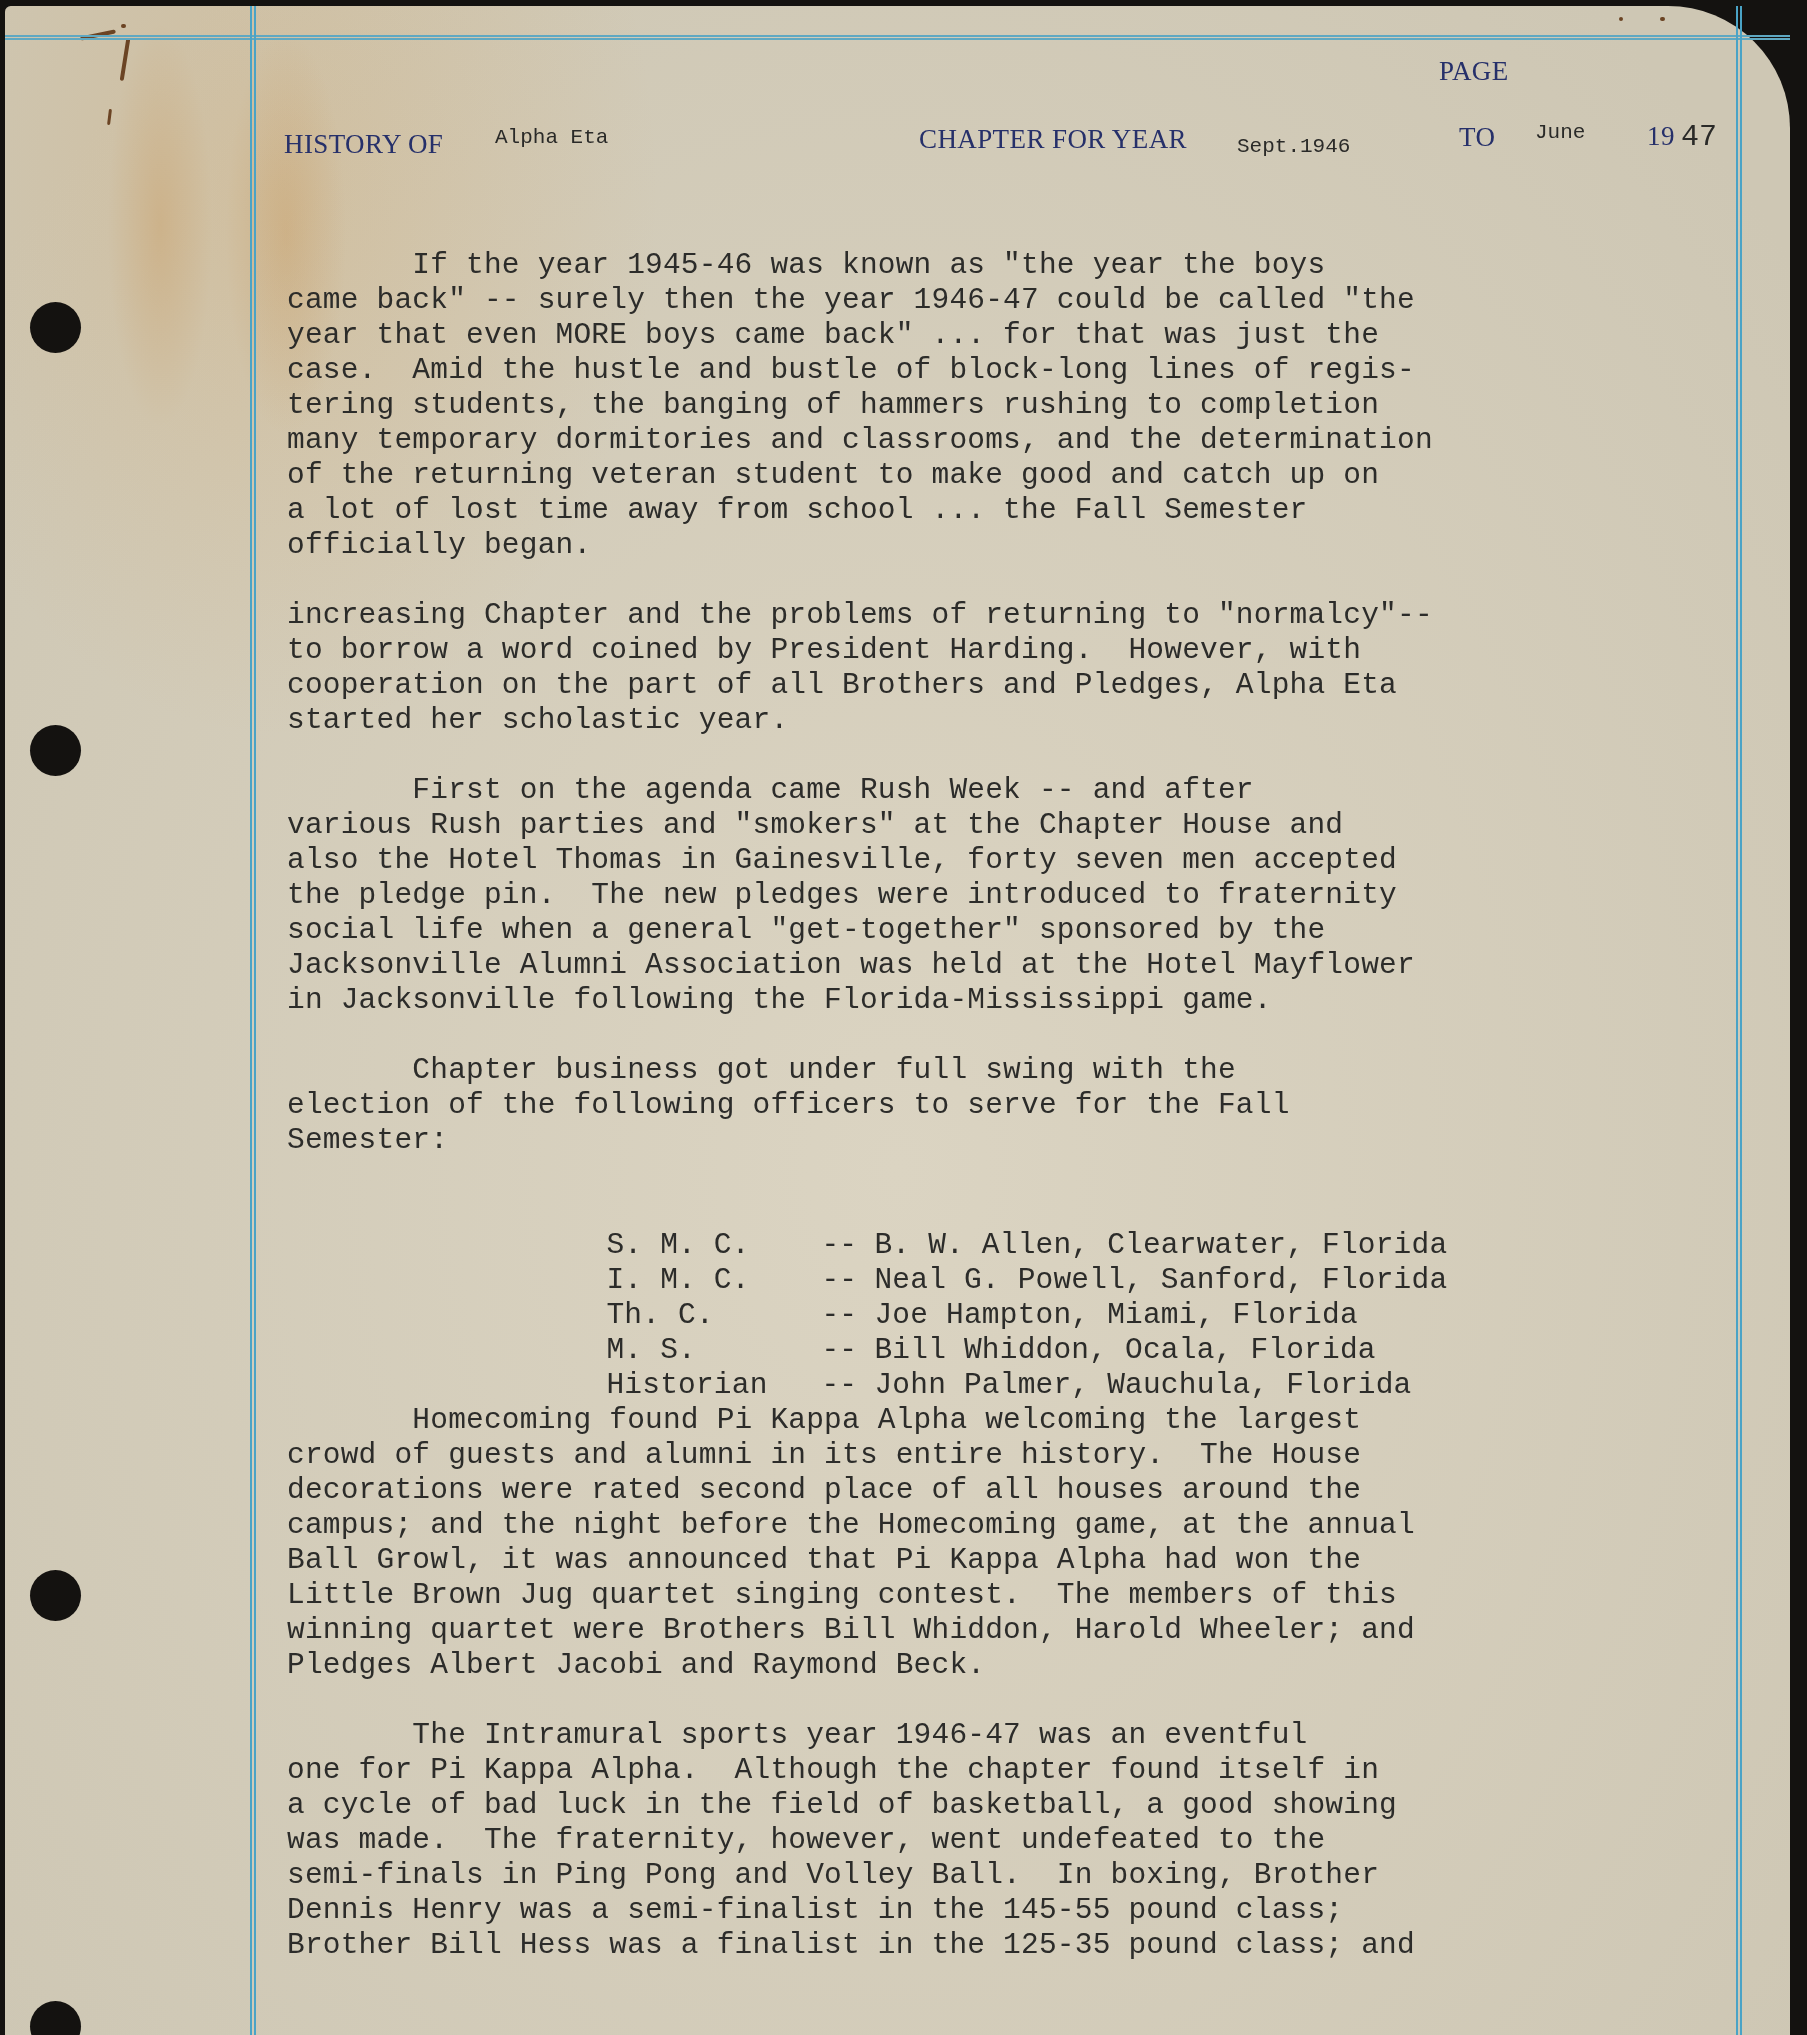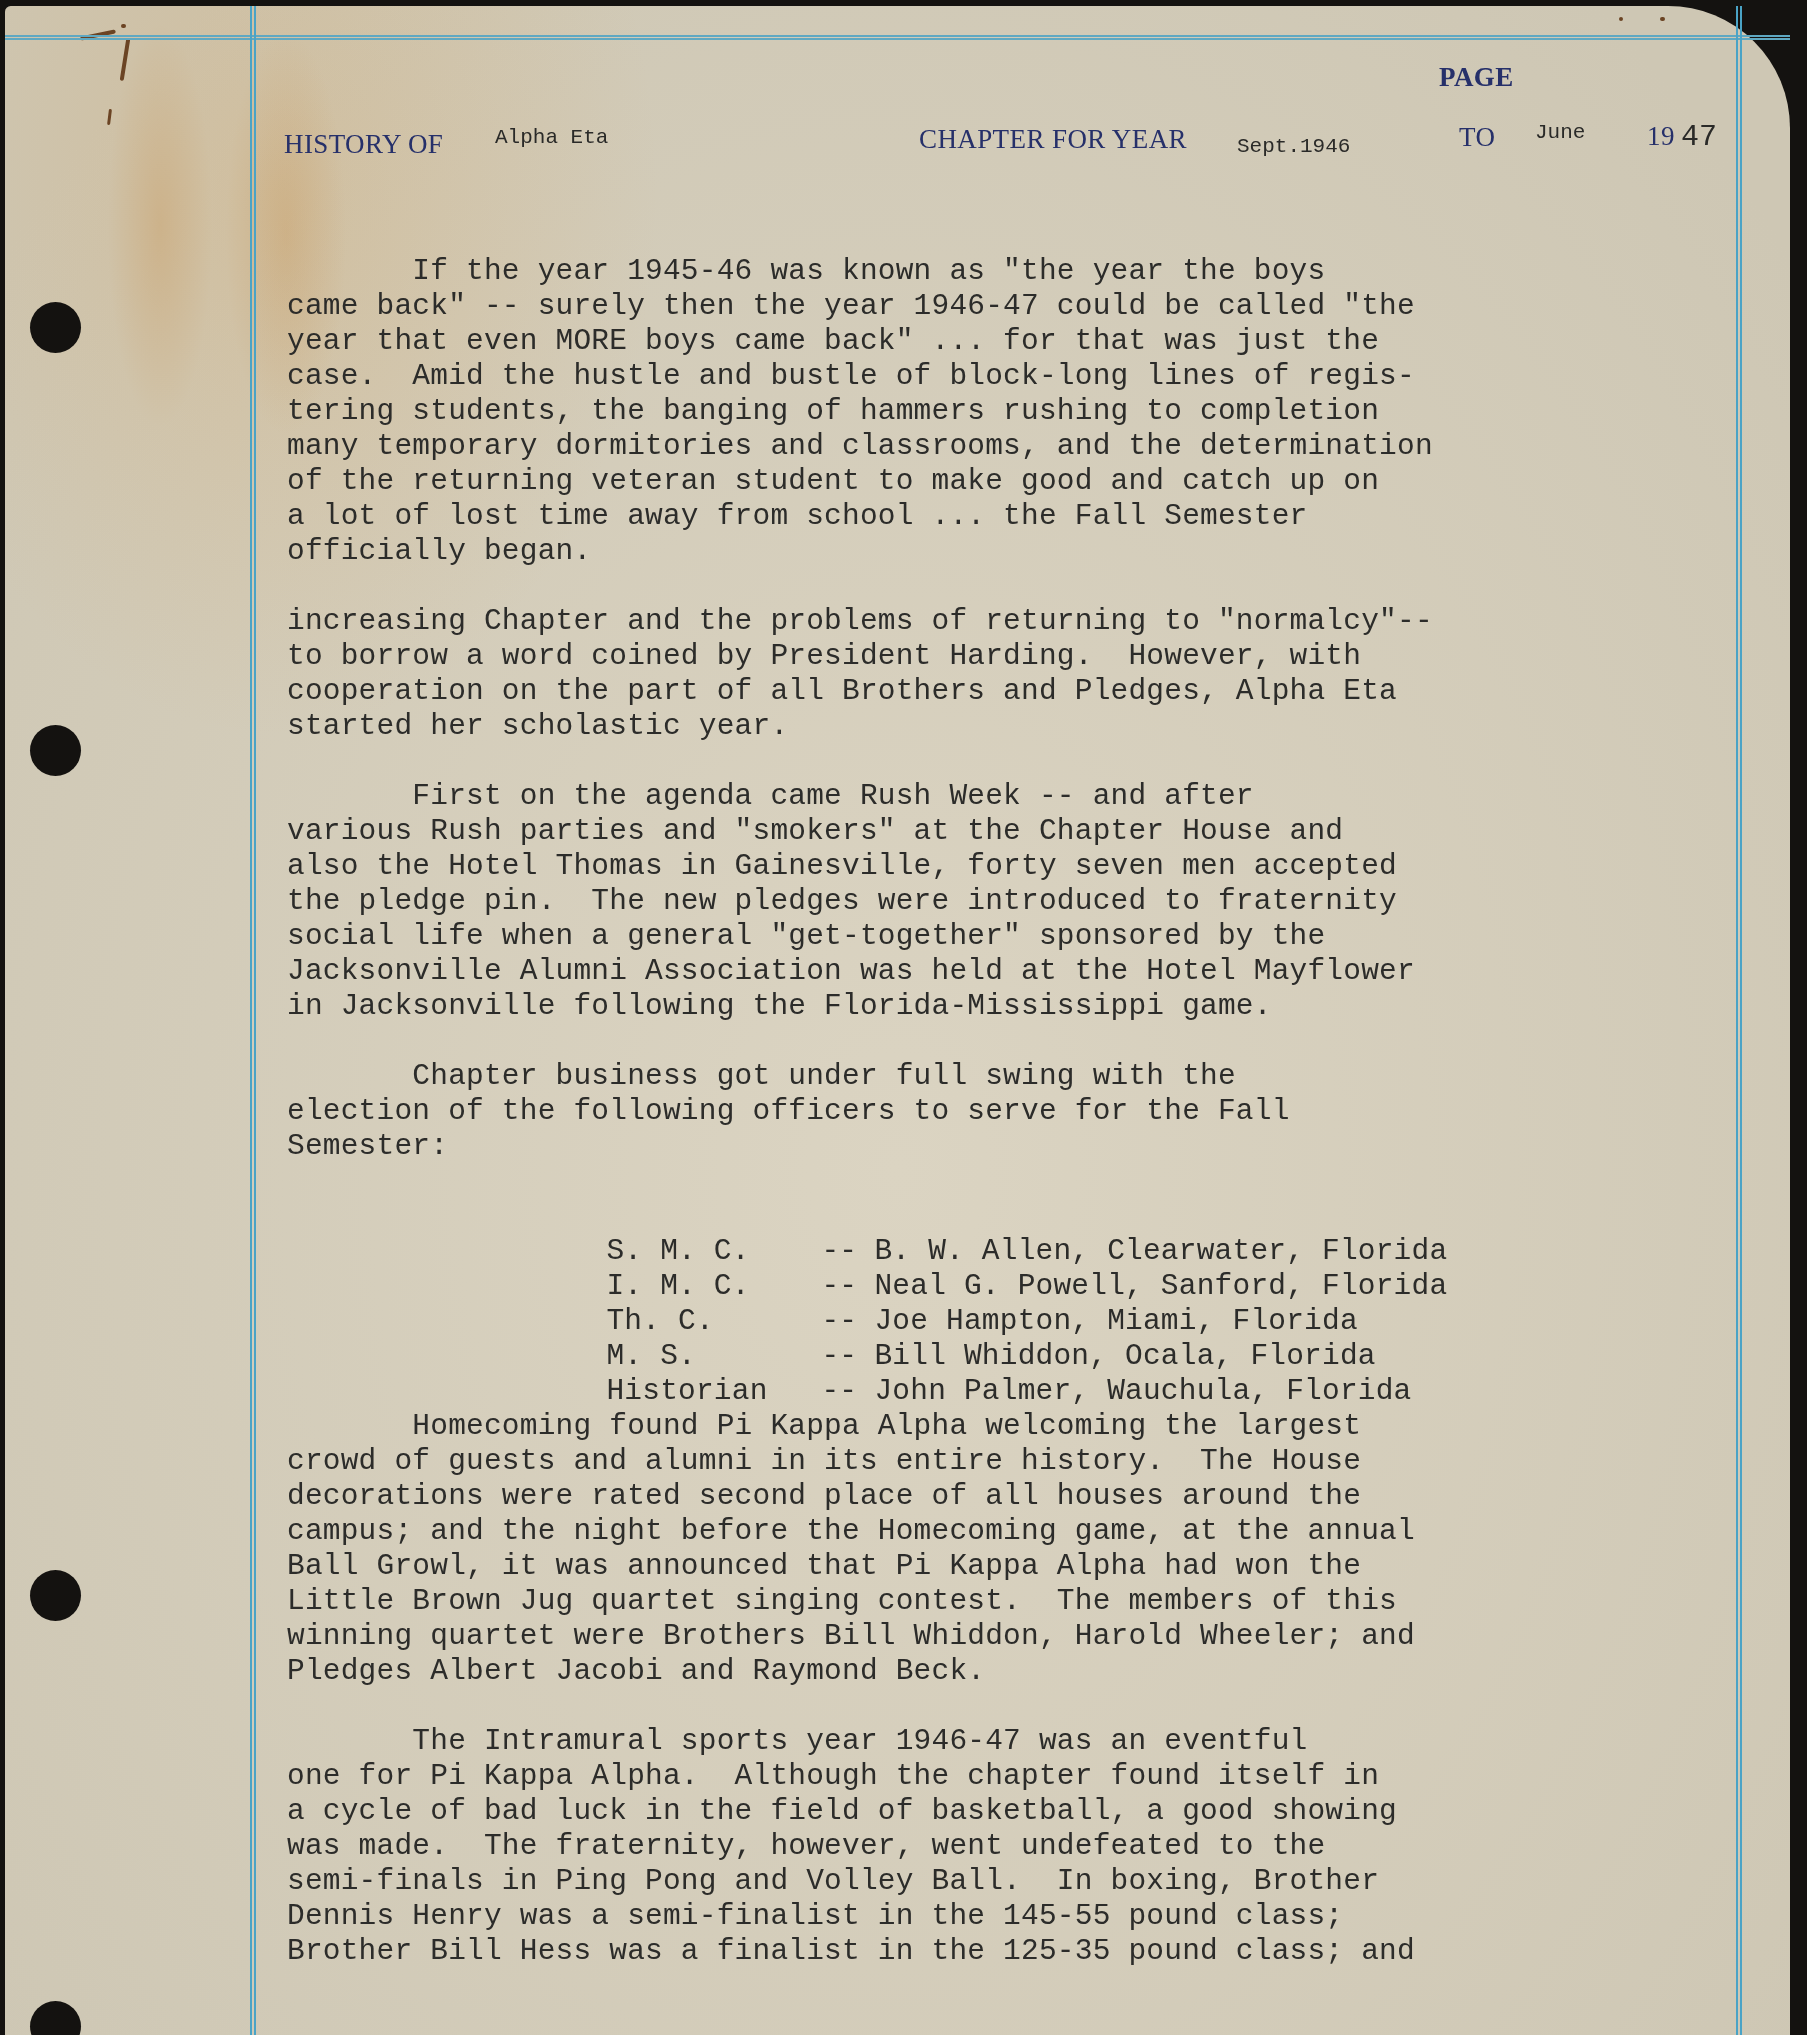--- a/index.html
+++ b/index.html
@@ -68,21 +68,21 @@
     position: absolute;
     left: 287px;
     top: 248px;
     width: 1408px;
     font-family: "Liberation Mono", "DejaVu Sans Mono", monospace;
     font-size: 29.5px;
     line-height: 35px;
     color: #2c2c2a;
     letter-spacing: 0.2px;
   }
-  .para { margin: 6px 0 35px 0; }
+  .para { margin: 0 0 35px 0; }
   .line { display: block; white-space: pre; height: 35px; }
   .officers { margin: 35px 0 35px 0; }
   .officer-row { display: block; white-space: pre; height: 35px; padding-left: 212px; }
   .officer-title { display: inline-block; width: 215px; }
   .officer-sep { display: inline-block; width: 53px; }
 </style>
 </head>
 <body>
 
 <div class="paper">
@@ -106,21 +106,21 @@
   <div class="hole" style="left:25px; top:719px;"></div>
   <div class="hole" style="left:25px; top:1564px;"></div>
   <div class="hole" style="left:25px; top:1995px;"></div>
 </div>
 
 <div>
   <span class="hdr" style="left:284px; top:129px;">HISTORY OF</span>
   <span class="typed" style="left:495px; top:126px;">Alpha Eta</span>
   <span class="hdr" style="left:919px; top:124px;">CHAPTER FOR YEAR</span>
   <span class="typed" style="left:1237px; top:135px;text-align:right;">Sept.1946</span>
-  <span class="hdr" style="left:1439px; top:62px;font-weight:bold;">PAGE</span>
+  <span class="hdr" style="left:1439px; top:56px;">PAGE</span>
   <span class="hdr" style="left:1531px; top:73px;"></span>
   <span class="hdr" style="left:1459px; top:122px;">TO</span>
   <span class="typed" style="left:1535px; top:121px;">June</span>
   <span class="hdr" style="left:1647px; top:121px;">19</span>
   <span class="typed" style="left:1681px; top:120px; font-size:30px;">47</span>
 </div>
 
 <div class="body-text">
 
   <div class="para">

